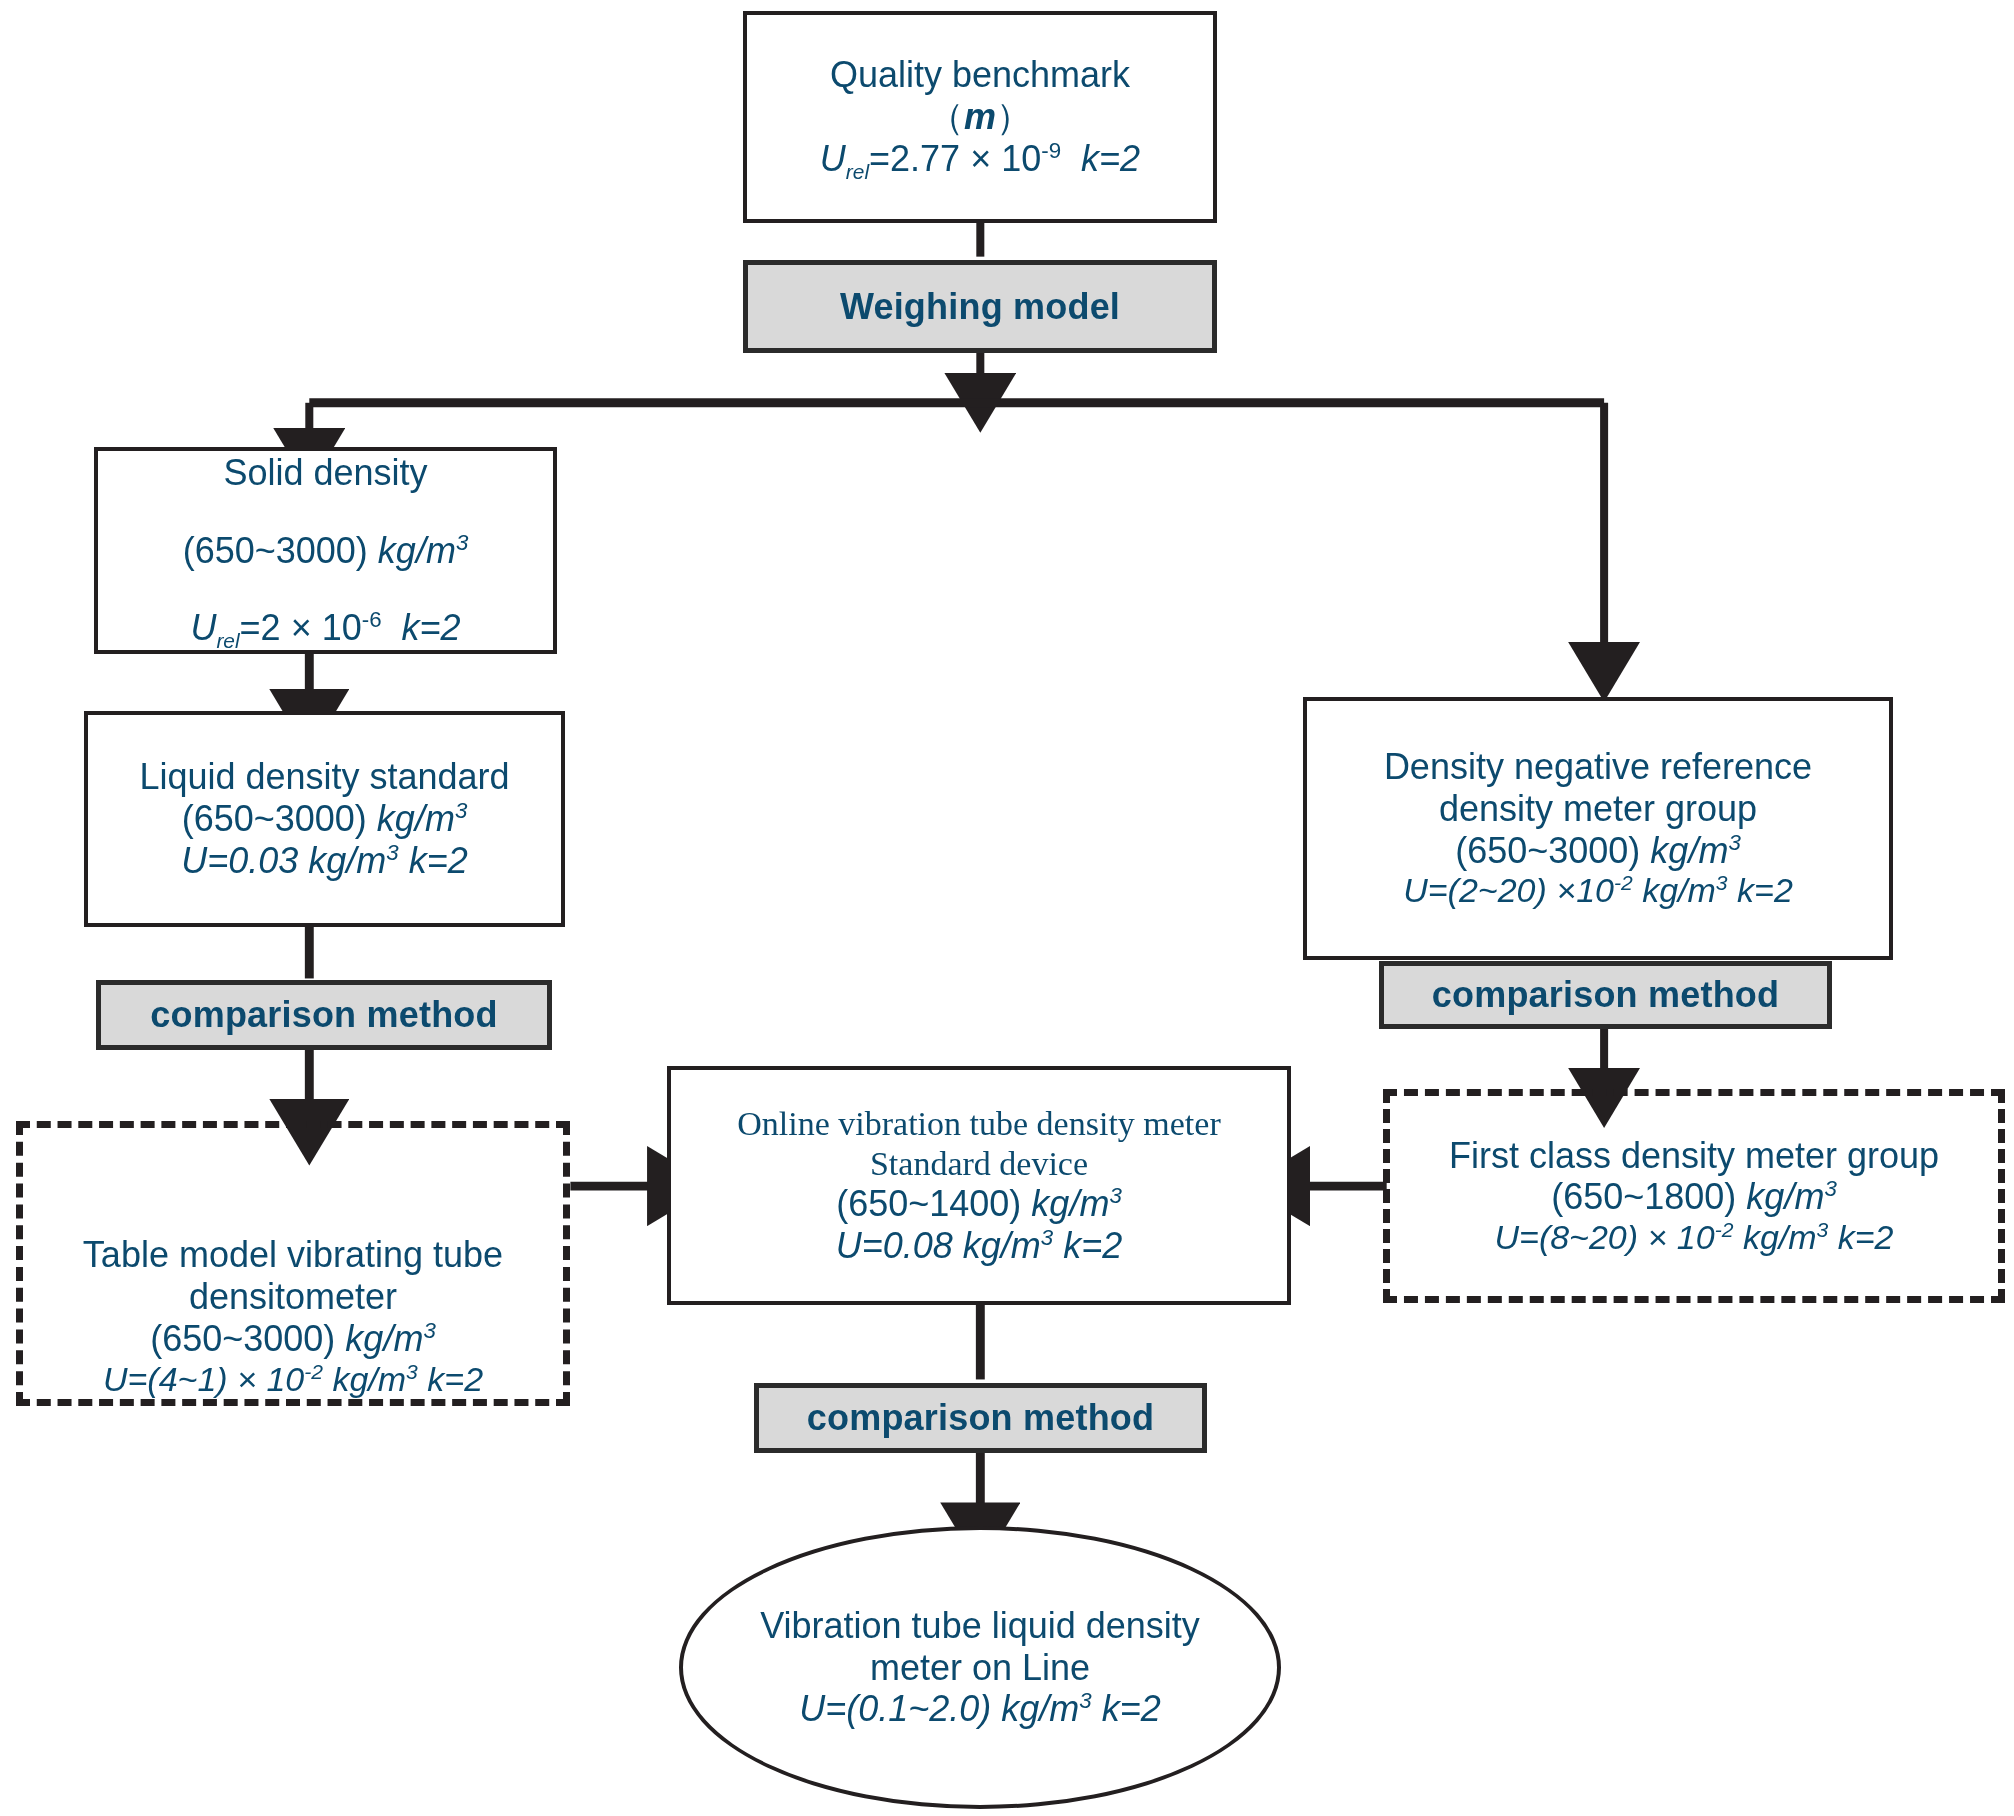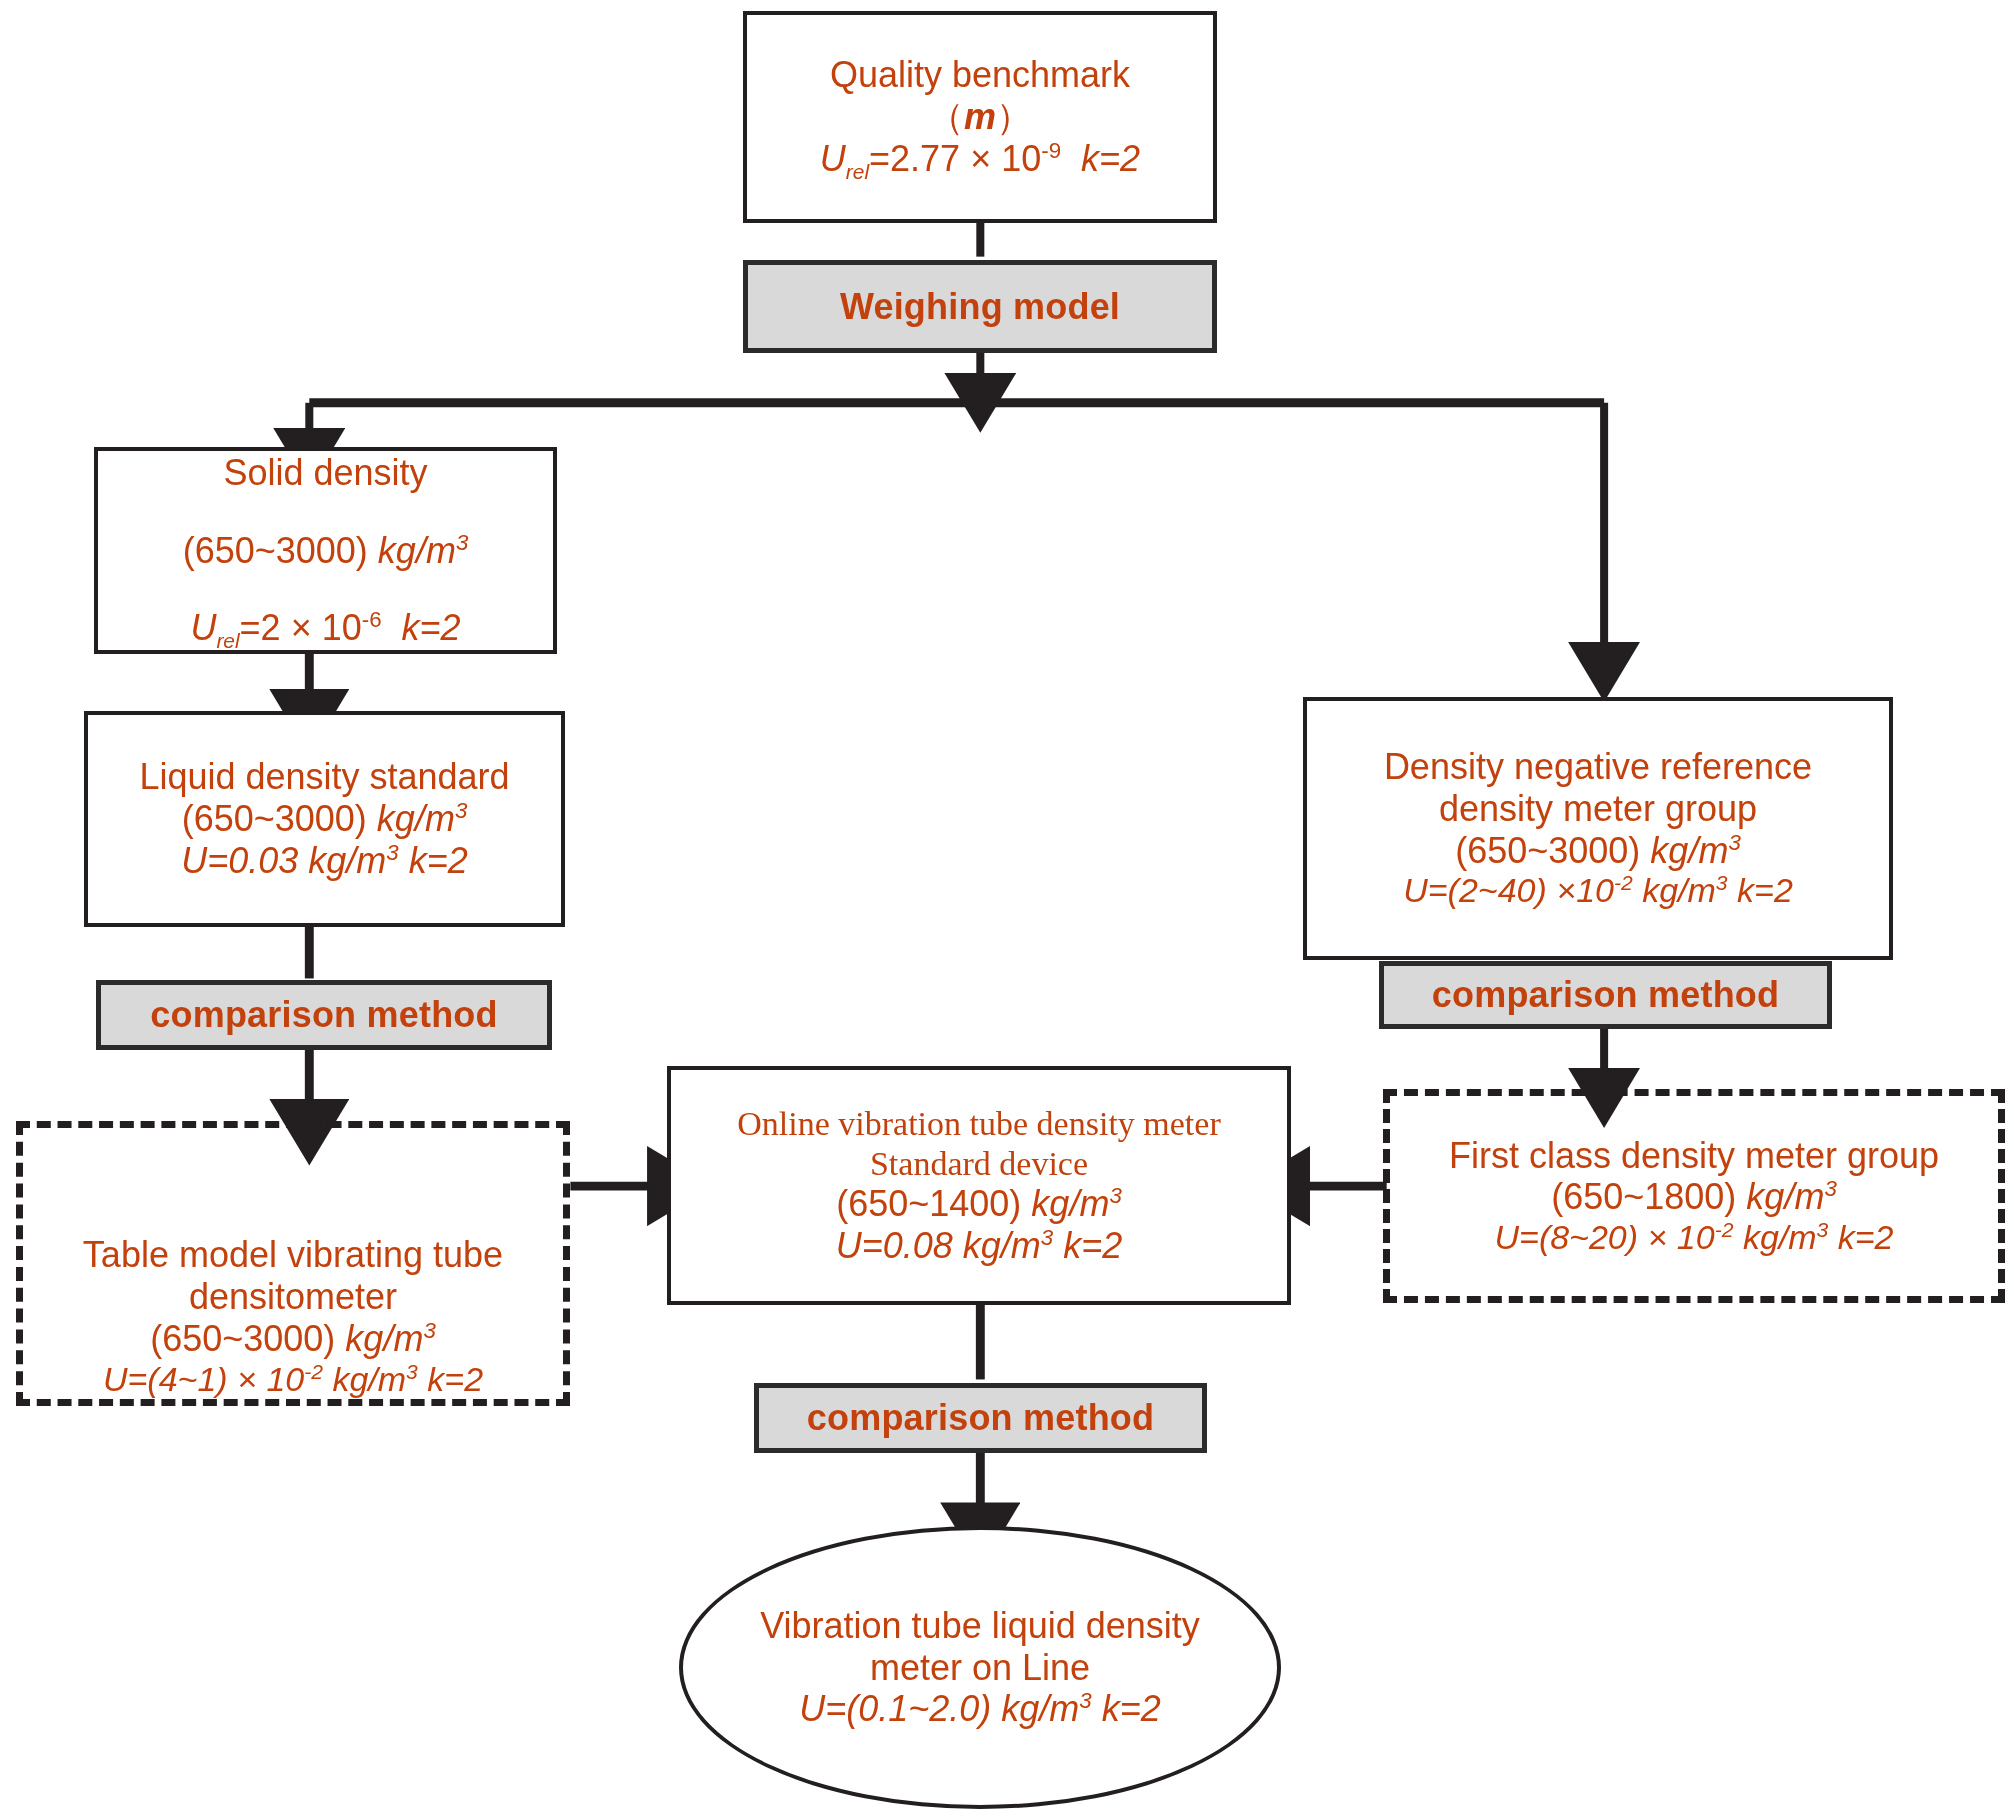--- a/index.html
+++ b/index.html
@@ -1,21 +1,21 @@
 <!DOCTYPE html>
 <html style="font-size:14.3px"><head>
 <meta charset="utf-8">
 <style>
   html,body{margin:0;padding:0;background:#ffffff;}
   body{font-family:"Liberation Sans", sans-serif;}
   #stage{position:relative;width:2015px;height:1817px;background:#fff;overflow:hidden;}
   #wires{position:absolute;left:0;top:0;width:2015px;height:1817px;pointer-events:none;}
 
   .node{position:absolute;box-sizing:border-box;display:flex;flex-direction:column;
-        align-items:center;justify-content:center;text-align:center;color:#c2410c;
+        align-items:center;justify-content:center;text-align:center;color:#0c4a6e;
         background:#ffffff;}
   .solid-box{border:4.5px solid #231f20;}
   .dashed-box{border:7.1px dashed #231f20;background:transparent;}
   .method-bar{border:5.3px solid #2b2b2b;background:#d9d9d9;font-weight:bold;
               display:flex;align-items:center;justify-content:center;}
   .ellipse{border:4.5px solid #231f20;border-radius:50%;}
 
   .ln{display:block;white-space:nowrap;line-height:1.16;}
   .s34{font-size:34px;}
   .s36{font-size:36px;}
@@ -102,21 +102,21 @@
     <span class="ln s34 serif">Online vibration tube density meter</span>
     <span class="ln s34 serif">Standard device</span>
     <span class="ln s36"><span>(650~1400) </span><i><span>kg/m</span><sup>3</sup></i></span>
     <span class="ln s36"><i><span>U=0.08 kg/m</span><sup>3</sup> <span>k=2</span></i></span>
   </div>
 
   <div class="node solid-box" style="left:1303px;top:661px;width:590px;height:263px;margin-top:36px;">
     <span class="ln s36">Density negative reference</span>
     <span class="ln s36">density meter group</span>
     <span class="ln s36"><span>(650~3000) </span><i><span>kg/m</span><sup>3</sup></i></span>
-    <span class="ln s34"><i><span>U=(2~40) ×10</span><sup>-2</sup><span> kg/m</span><sup>3</sup> <span>k=2</span></i></span>
+    <span class="ln s34"><i><span>U=(2~20) ×10</span><sup>-2</sup><span> kg/m</span><sup>3</sup> <span>k=2</span></i></span>
   </div>
 
   <div class="node method-bar" style="left:1379px;top:961px;width:453px;height:68px;">
     <span class="mb-txt">comparison method</span>
   </div>
 
   <div class="node dashed-box" style="left:1383px;top:1089px;width:622px;height:214px;">
     <span class="ln s36">First class density meter group</span>
     <span class="ln s36"><span>(650~1800) </span><i><span>kg/m</span><sup>3</sup></i></span>
     <span class="ln s34"><i><span>U=(8~20) × </span><span>10</span><sup>-2</sup><span> kg/m</span><sup>3</sup> <span>k=2</span></i></span>

